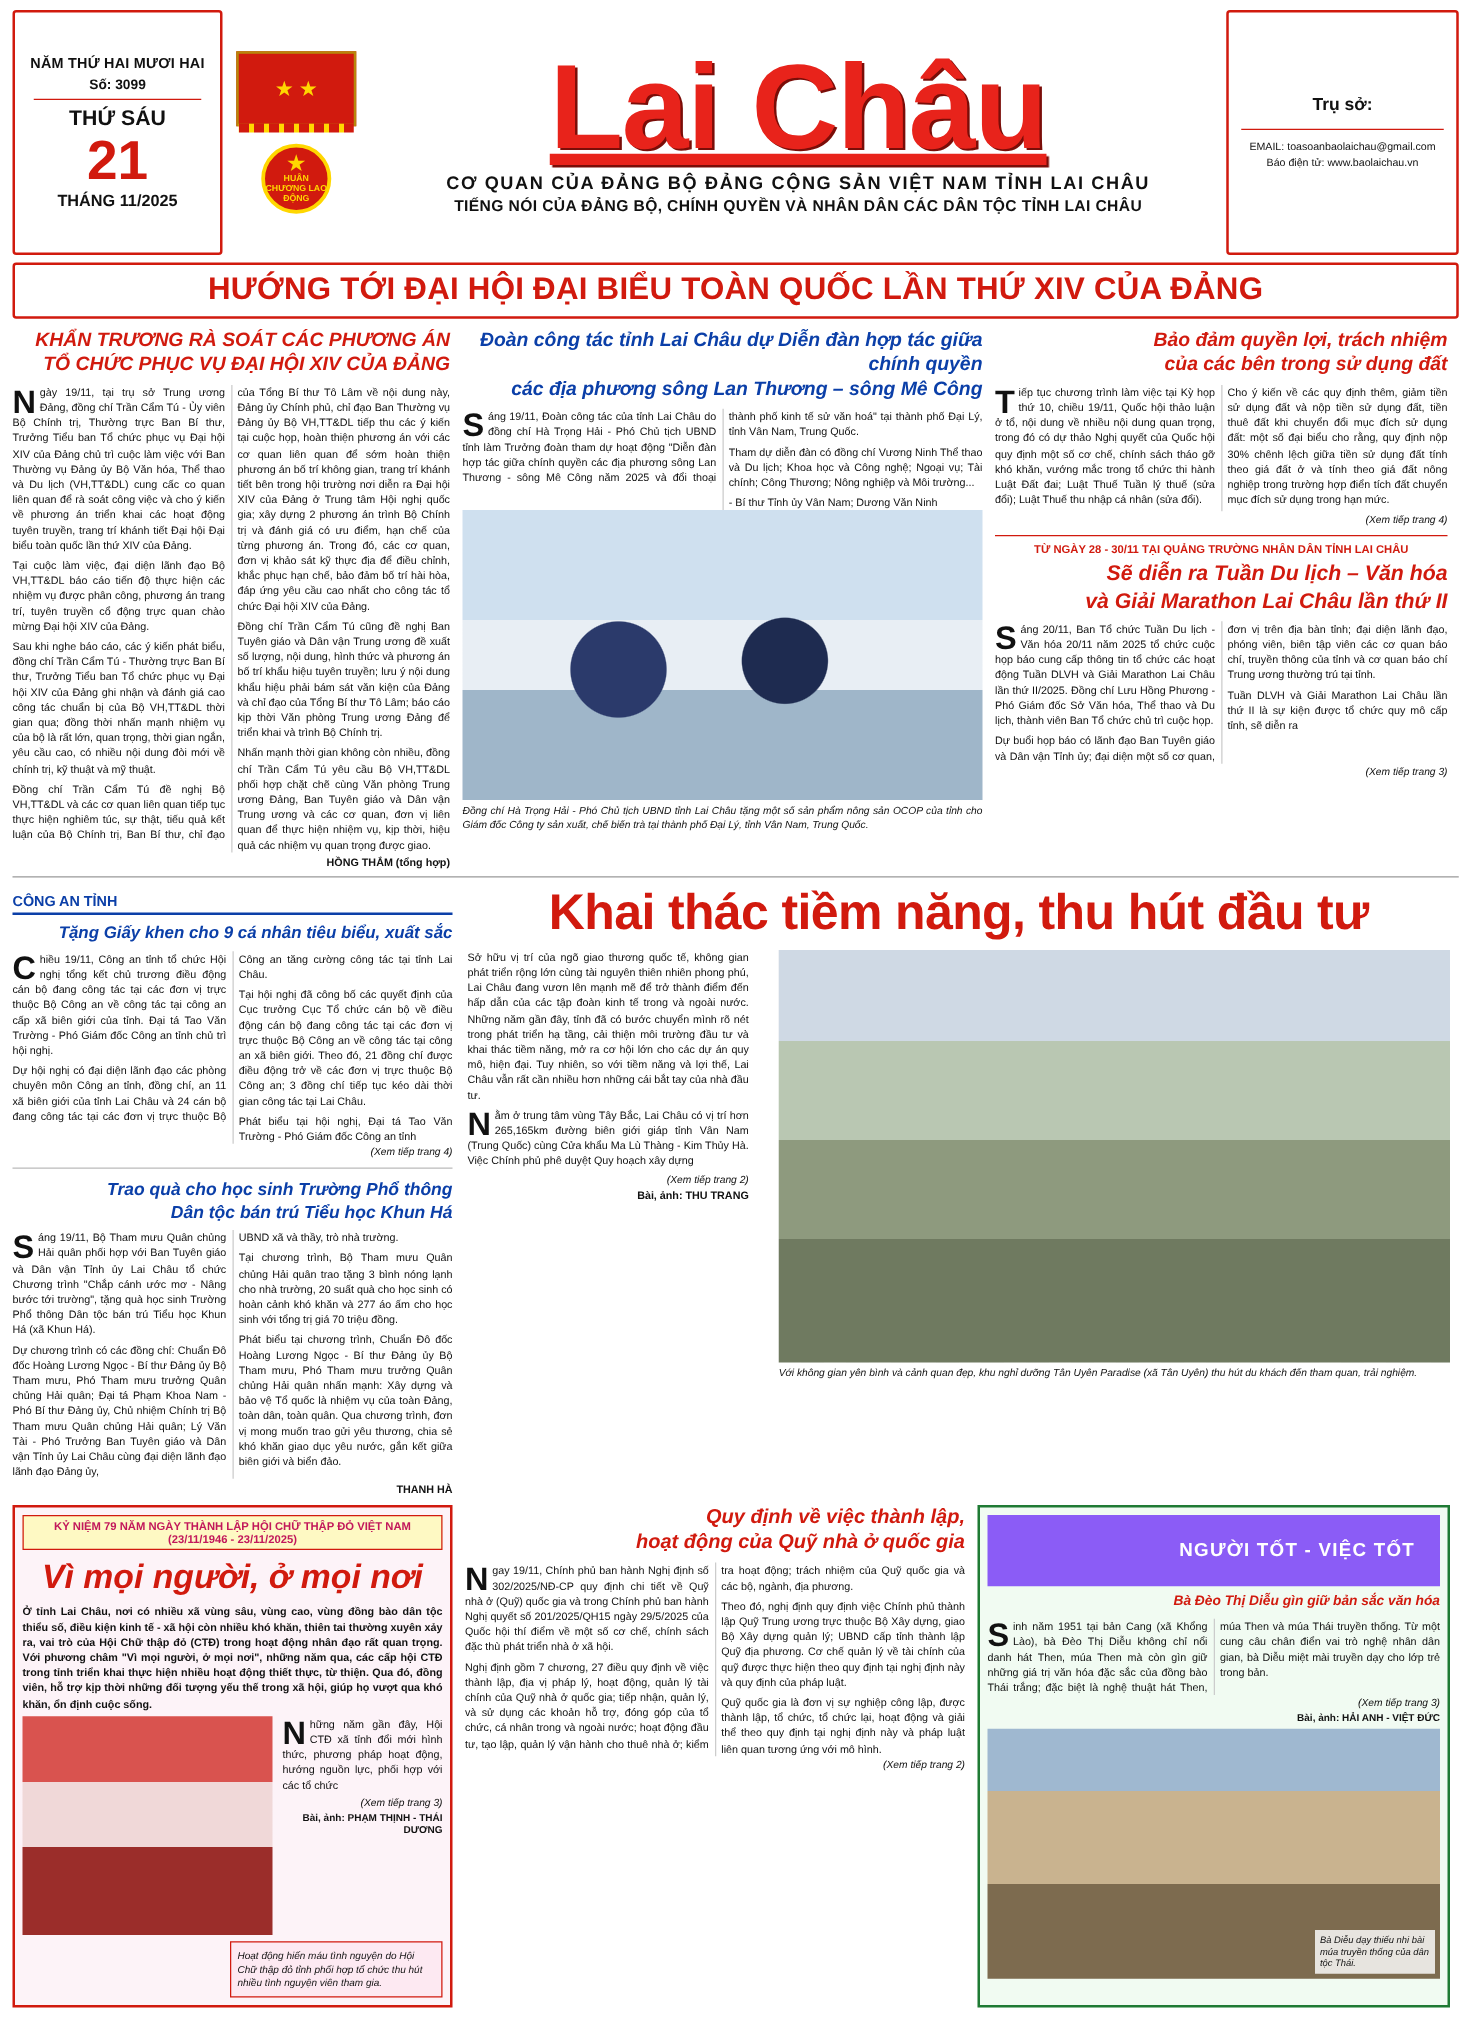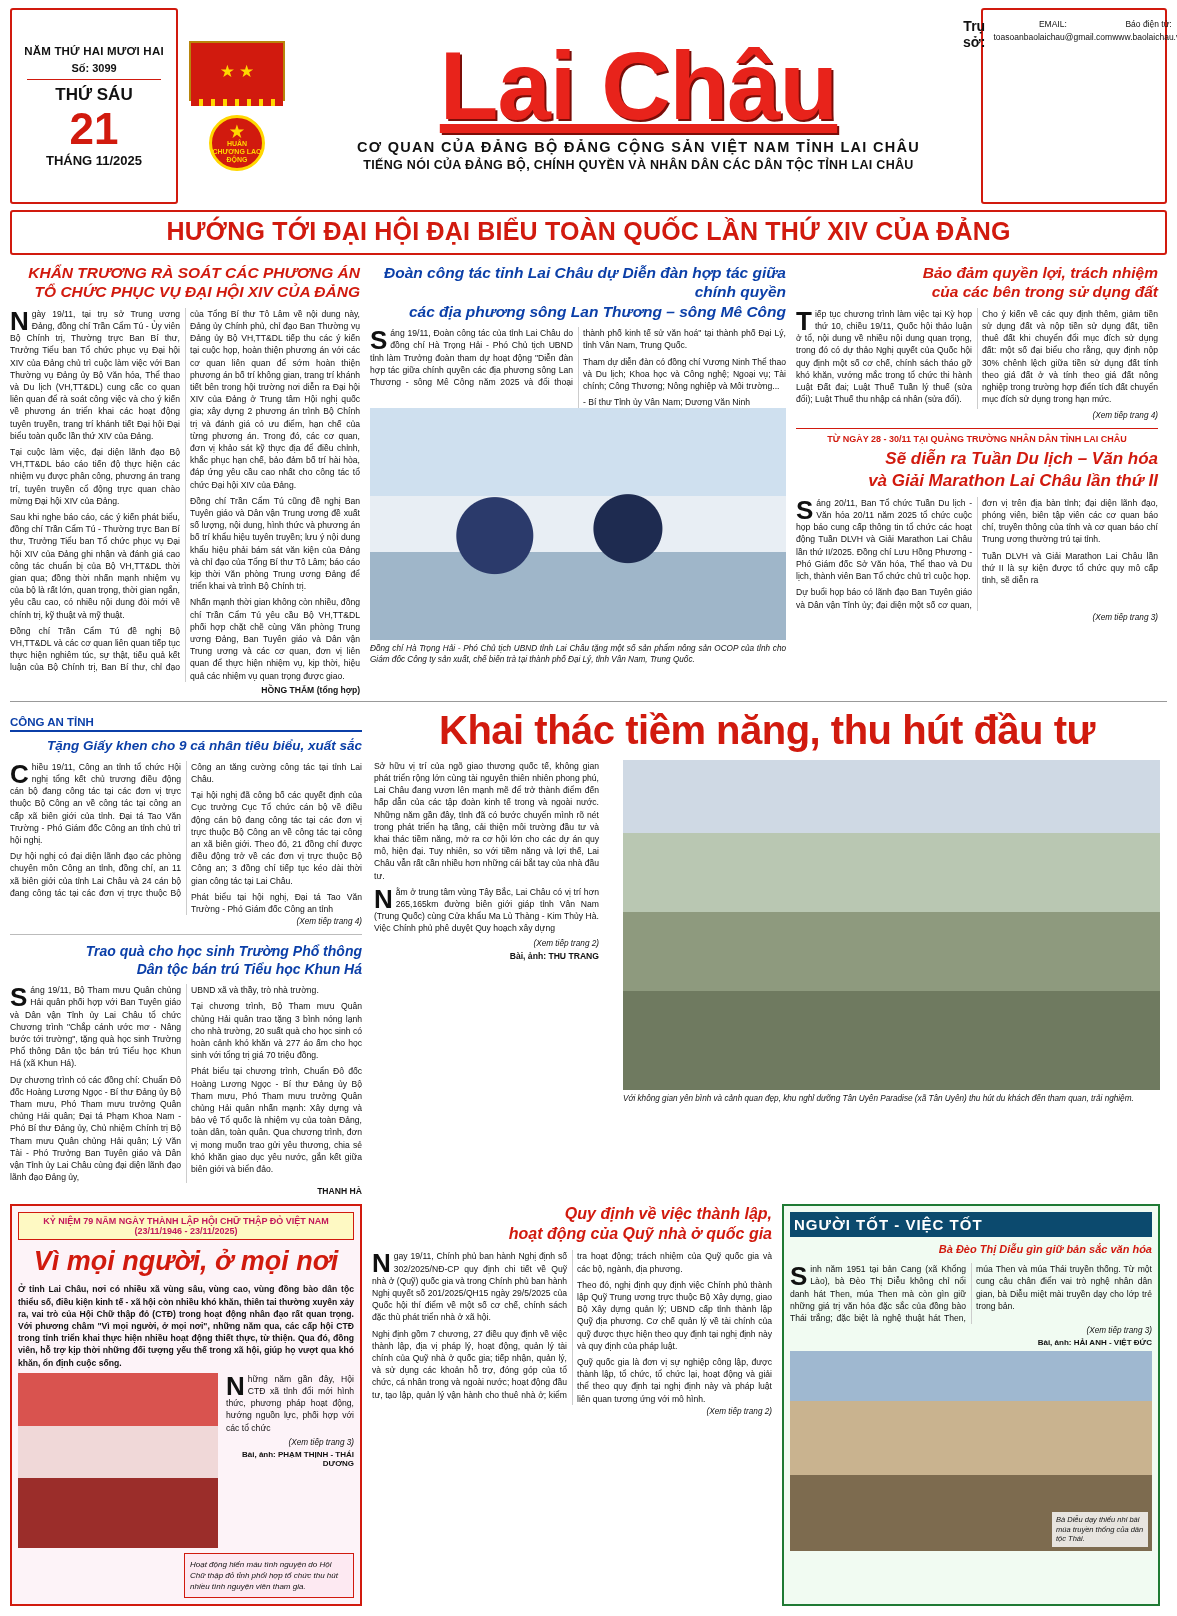--- a/index.html
+++ b/index.html
@@ -51,21 +51,21 @@
     font-size: 96px; font-weight: bold; color: #e8231b; line-height: .95;
     letter-spacing: -1px; font-family: "Liberation Sans", sans-serif;
     text-shadow: 2px 2px 0 #7a0d08;
     text-decoration: underline;
   }
   .mh-center .sub1 { font-size: 14.5px; font-weight: bold; letter-spacing: 1.3px; margin-top: 8px; }
   .mh-center .sub2 { font-size: 12.5px; font-weight: bold; letter-spacing: .3px; margin-top: 3px; }
 
   .mh-right {
     width: 186px; border: 2px solid #d11a0e; border-radius: 3px; padding: 8px 6px;
-    text-align: center; display: flex; justify-content: center;
+    text-align: center; display: flex; flex-direction: column; justify-content: center;
   }
   .mh-right .t { font-size: 14px; font-weight: bold; margin-bottom: 5px; }
   .mh-right .a { font-size: 10.5px; font-weight: bold; line-height: 1.45; }
   .mh-right .hr { height: 1px; background: #d11a0e; margin: 7px 4px; }
   .mh-right .e { font-size: 8.5px; line-height: 1.5; }
 
   
   .banner {
     border: 2px solid #d11a0e; border-radius: 3px; margin-top: 6px;
     text-align: center; padding: 5px 0 7px;
@@ -115,22 +115,22 @@
   
   .pinkbox { border: 2px solid #d11a0e; background: #fdf3f8; padding: 6px; }
   .pink-kicker {
     background: #fef9c3; color: #c2185b; font-size: 9px; font-weight: bold;
     text-align: center; padding: 3px; border: 1px solid #d11a0e;
   }
   .pink-title { font-size: 27px; font-weight: bold; color: #d11a0e; text-align: center; font-style: italic; margin: 6px 0; }
 
   .greenbox { border: 2px solid #1f7a34; background: #f1fbf2; padding: 6px; }
   .green-kicker {
-    background: #0c4a6e; color: #fff; font-size: 15px; font-weight: bold;
-    text-align: left; padding: 4px; letter-spacing: 1px;
+    background: #8b5cf6; color: #fff; font-size: 15px; font-weight: bold;
+    text-align: right; padding: 20px; letter-spacing: 1px;
   }
 
   .notebox { border: 1px solid #d11a0e; background: #fde9f2; padding: 5px; font-size: 8px; font-style: italic; line-height: 1.4; }
 
   .bottom3 { display: flex; gap: 10px; margin-top: 8px; }
   .b1 { width: 352px; }
   .b2 { width: 400px; }
   .b3 { width: 378px; }
 
   

